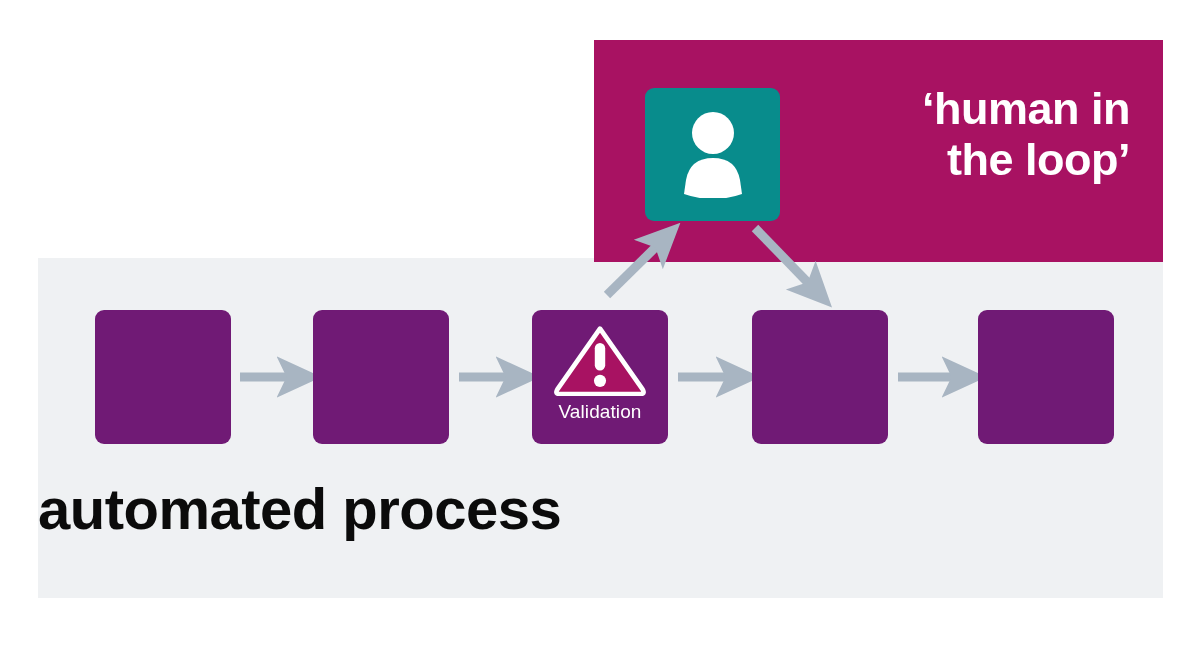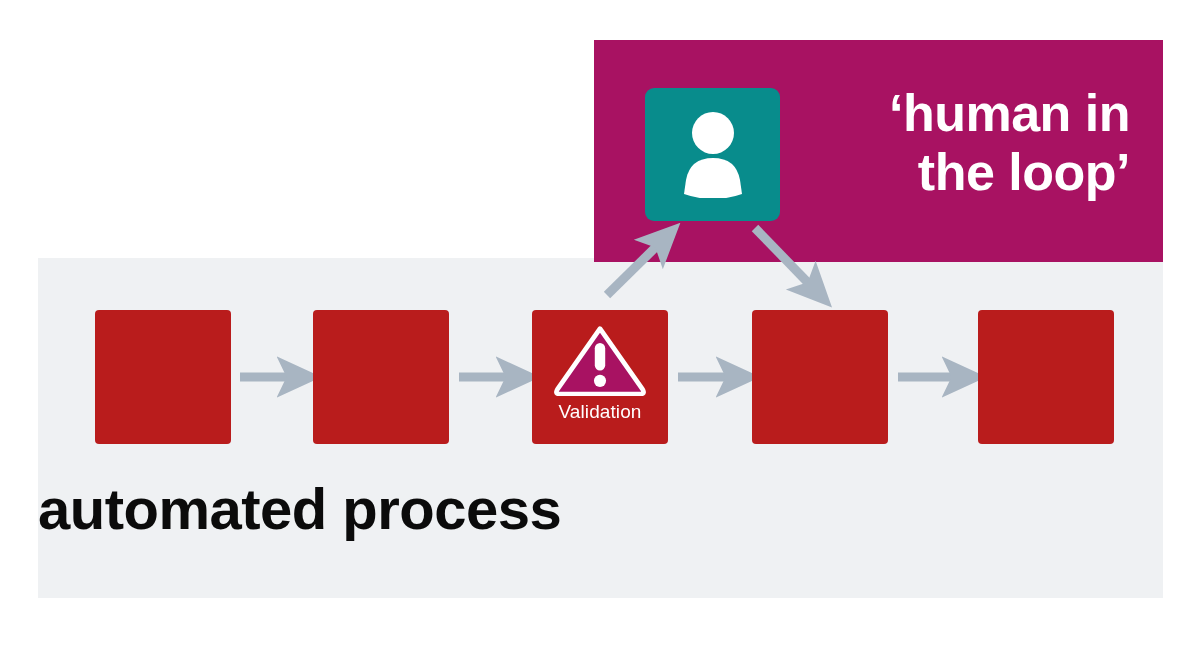--- a/index.html
+++ b/index.html
@@ -32,22 +32,22 @@
     left: 594px;
     top: 40px;
     width: 569px;
     height: 222px;
     background: #a81262;
   }
 
   
   .step-box {
     position: absolute;
-    background: #b91c1c;
-    border-radius: 4px;
+    background: #701a75;
+    border-radius: 9px;
     box-sizing: border-box;
   }
   .step-1 { left: 95px;  top: 310px; width: 136px; height: 134px; }
   .step-2 { left: 313px; top: 310px; width: 136px; height: 134px; }
   .step-3 { left: 532px; top: 310px; width: 136px; height: 134px; }
   .step-4 { left: 752px; top: 310px; width: 136px; height: 134px; }
   .step-5 { left: 978px; top: 310px; width: 136px; height: 134px; }
 
   
   .validation-inner {
@@ -96,21 +96,21 @@
 
   
   .human-caption {
     position: absolute;
     left: 820px;
     top: 84px;
     width: 310px;
     color: #ffffff;
     font-family: "Liberation Sans", sans-serif;
     font-weight: bold;
-    font-size: 52px;
+    font-size: 45px;
     line-height: 1.13;
     text-align: right;
     white-space: pre-line;
     letter-spacing: -0.5px;
   }
 
   
   .process-title {
     position: absolute;
     left: 38px;

